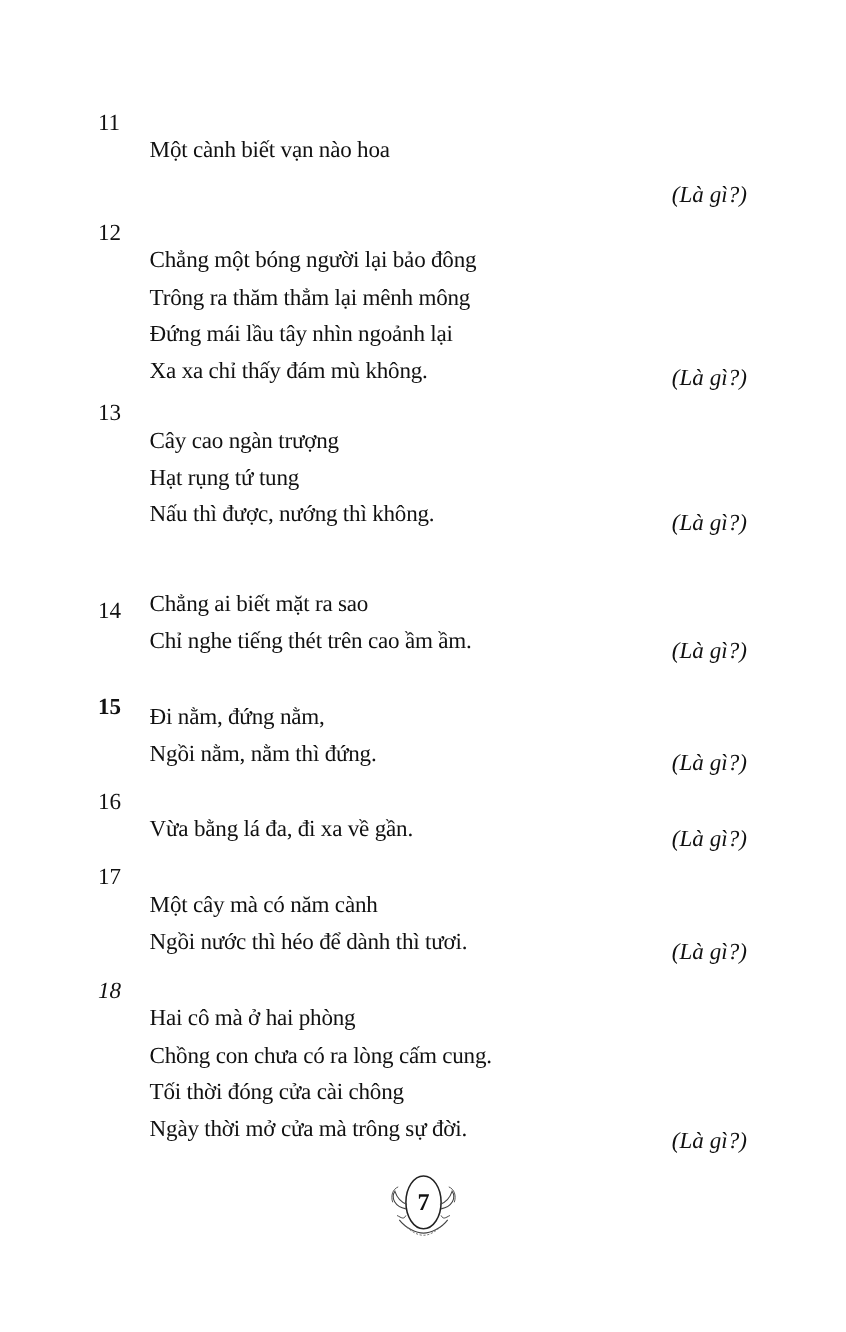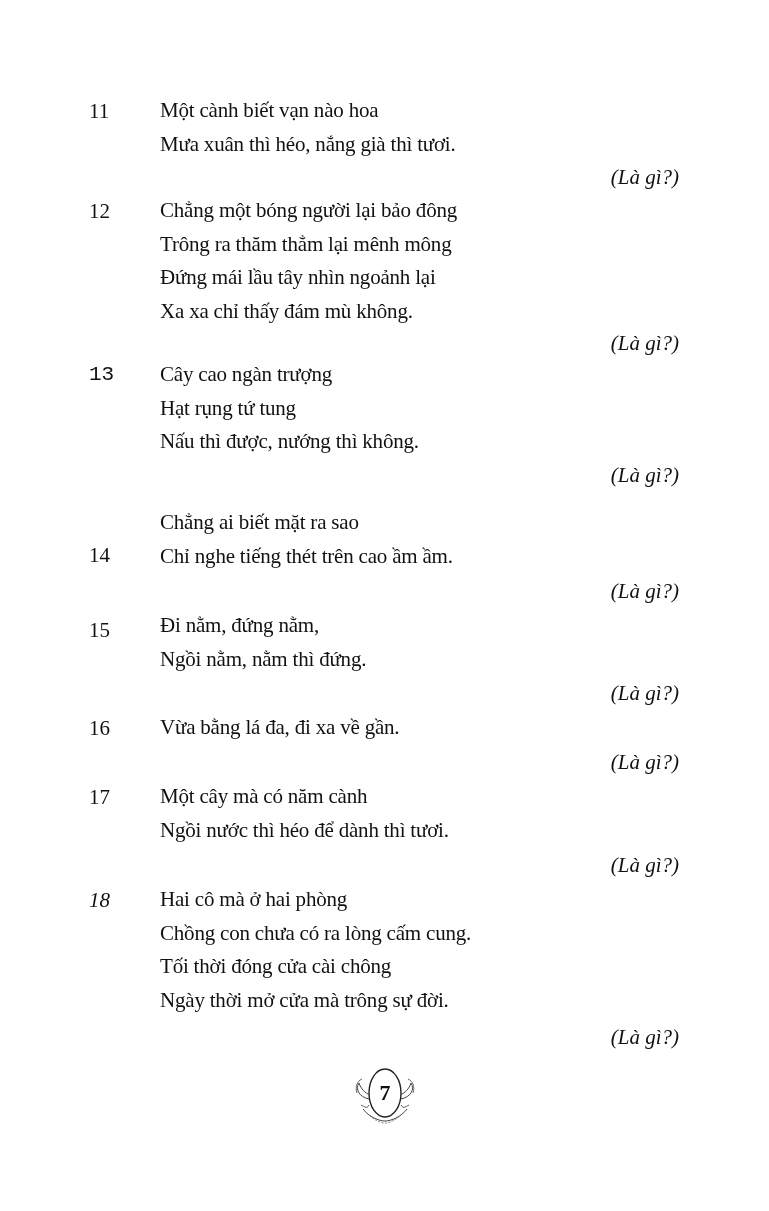--- a/index.html
+++ b/index.html
@@ -6,21 +6,21 @@
     body {
       width: 769px; height: 1211px; position: relative; overflow: hidden;
       font-family: "DejaVu Serif", serif; color: #111111;
     }
     .page { position: absolute; left: 0; top: 0; width: 769px; height: 853px; padding-left: 48px; }
     .riddle { position: absolute; left: 0; width: 769px; }
     .num {
       position: absolute; left: 89px; font-size: 21px; line-height: 34px;
       font-family: "Liberation Serif", serif;
     }
-    .lines { position: absolute; left: 160px; }
+    .lines { position: absolute; left: 136px; margin-top: 26px; }
     .line {
       font-size: 21px; line-height: 33.5px; white-space: nowrap;
       font-family: "Liberation Serif", serif; letter-spacing: -0.2px;
     }
     .answer {
       position: absolute; right: 90px; font-style: italic; font-size: 21px;
       line-height: 34px; font-family: "Liberation Serif", serif;
     }
     .pagenum-wrap {
       position: absolute; left: 349px; top: 1063px; width: 72px; height: 66px;
@@ -33,57 +33,56 @@
   </style>
 </head>
 <body>
 
 <div class="page">
 
   <div class="riddle" style="top:94px;">
     <div class="num" style="top:0;">11</div>
     <div class="lines" style="top:0;">
       <div class="line">Một cành biết vạn nào hoa</div>
-      <div class="line">Mưa xuân thì héo, nắng già thì tươi.</div>
     </div>
     <div class="answer" style="top:66px;">(Là gì?)</div>
   </div>
 
   <div class="riddle" style="top:194px;">
     <div class="num" style="top:0;">12</div>
     <div class="lines" style="top:0;">
       <div class="line">Chẳng một bóng người lại bảo đông</div>
       <div class="line">Trông ra thăm thẳm lại mênh mông</div>
       <div class="line">Đứng mái lầu tây nhìn ngoảnh lại</div>
       <div class="line">Xa xa chỉ thấy đám mù không.</div>
     </div>
     <div class="answer" style="top:132px;">(Là gì?)</div>
   </div>
 
   <div class="riddle" style="top:358px;">
-    <div class="num" style="top:0;font-family:Liberation Mono, monospace;">13</div>
+    <div class="num" style="top:0;">13</div>
     <div class="lines" style="top:0;">
       <div class="line">Cây cao ngàn trượng</div>
       <div class="line">Hạt rụng tứ tung</div>
       <div class="line">Nấu thì được, nướng thì không.</div>
     </div>
     <div class="answer" style="top:100px;">(Là gì?)</div>
   </div>
 
   <div class="riddle" style="top:506px;">
     <div class="num" style="top:0;margin-top:32px;">14</div>
     <div class="lines" style="top:0;">
       <div class="line">Chẳng ai biết mặt ra sao</div>
       <div class="line">Chỉ nghe tiếng thét trên cao ầm ầm.</div>
     </div>
     <div class="answer" style="top:68px;">(Là gì?)</div>
   </div>
 
   <div class="riddle" style="top:609px;">
-    <div class="num" style="top:4px;">15</div>
+    <div class="num" style="top:16px;font-weight:bold;">15</div>
     <div class="lines" style="top:0;">
       <div class="line">Đi nằm, đứng nằm,</div>
       <div class="line">Ngồi nằm, nằm thì đứng.</div>
     </div>
     <div class="answer" style="top:67px;">(Là gì?)</div>
   </div>
 
   <div class="riddle" style="top:711px;">
     <div class="num" style="top:0;">16</div>
     <div class="lines" style="top:0;">

